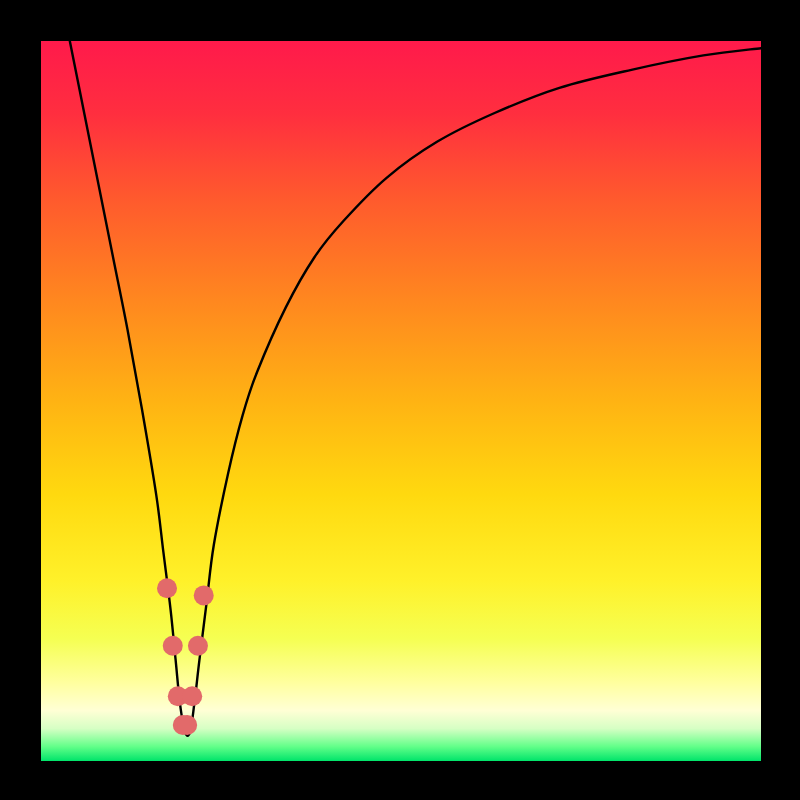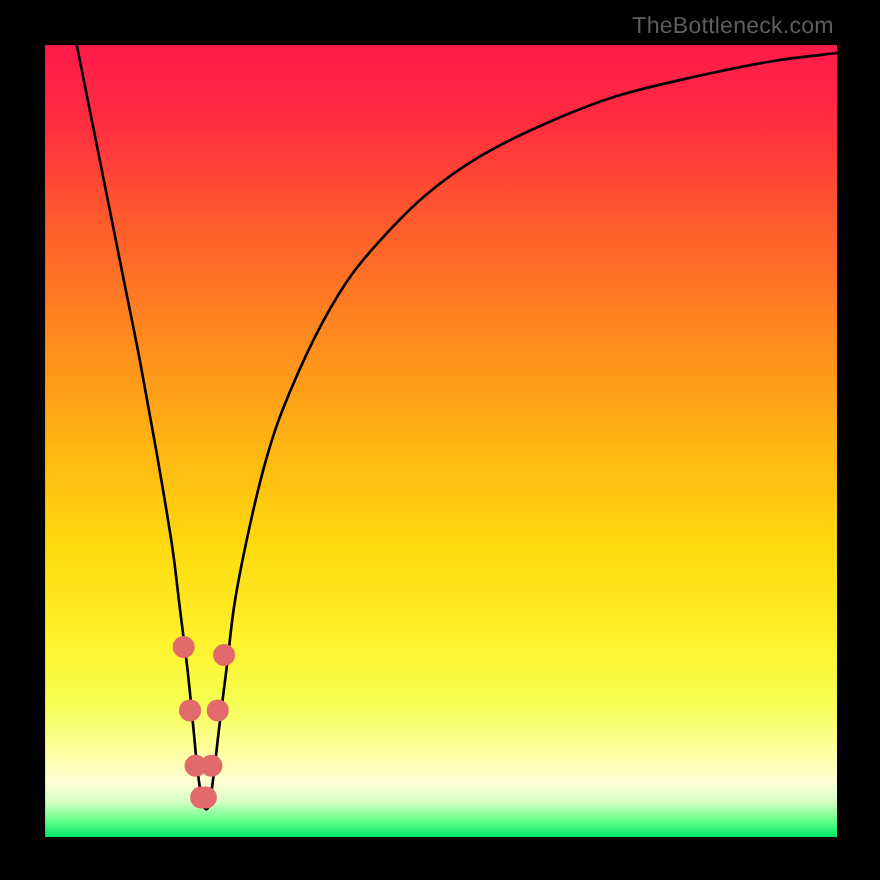--- a/index.html
+++ b/index.html
@@ -86,15 +86,14 @@
           <circle cx="136.80" cy="655.20" r="10" fill="#e26a6a"></circle>
           <circle cx="141.84" cy="684.00" r="10" fill="#e26a6a"></circle>
           <circle cx="146.16" cy="684.00" r="10" fill="#e26a6a"></circle>
           <circle cx="151.20" cy="655.20" r="10" fill="#e26a6a"></circle>
           <circle cx="156.96" cy="604.80" r="10" fill="#e26a6a"></circle>
           <circle cx="162.72" cy="554.40" r="10" fill="#e26a6a"></circle>
         </g>
     </svg>
   </div>
 
-  <div class="watermark">TheBottleneck.com</div>
 
 </div>
 
 </body></html>

